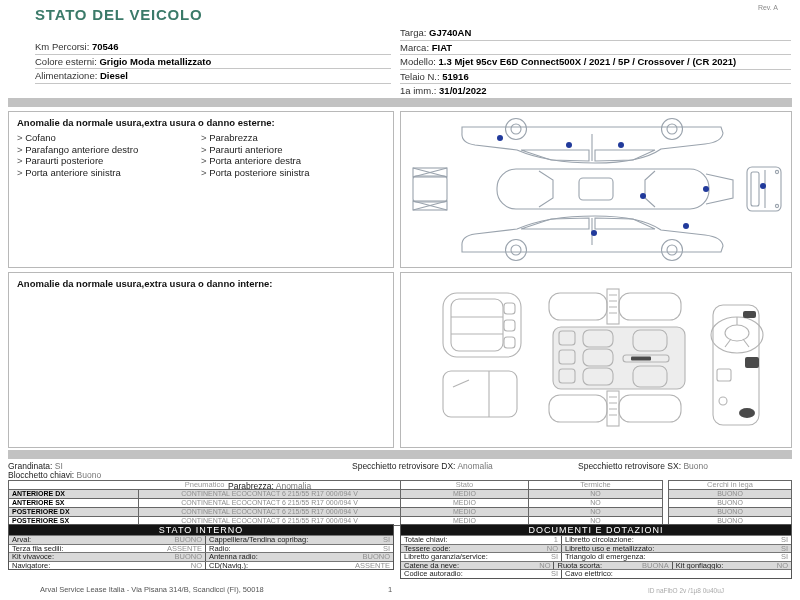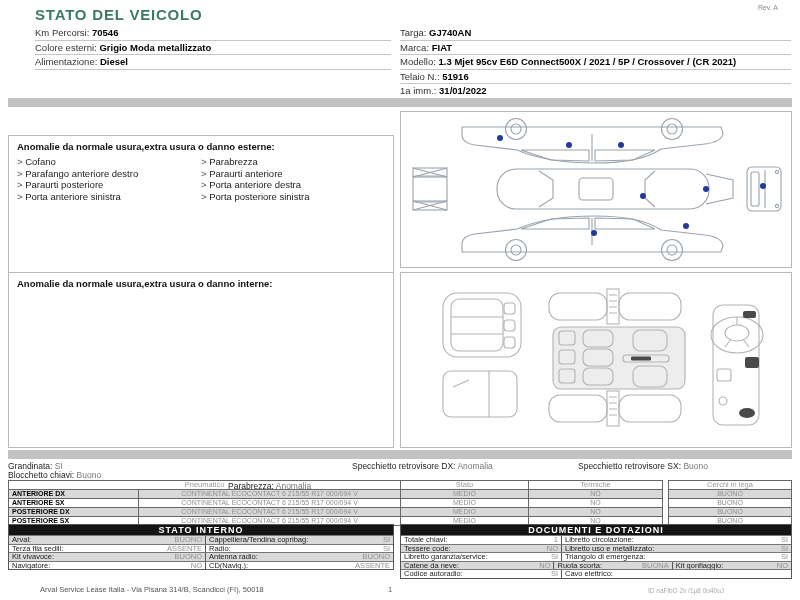--- a/index.html
+++ b/index.html
@@ -10,21 +10,21 @@
     margin:0 auto;
   }
   .abs { position:absolute; }
 
   
   .doc-title { left:35px; top:6px; font-size:15px; font-weight:bold; color:#3b7a69; letter-spacing:0.8px; }
   .rev { right:22px; top:4px; font-size:7px; color:#8a8a8a; }
   .fields { font-size:9.5px; color:#333; }
   .fields .fld { border-bottom:1px solid #c6c6c6; padding:2px 0 1px 0; line-height:10.5px; }
   .fld b { color:#000; }
-  .hdr-left { left:35px; top:26px; width:356px; }
+  .hdr-left { left:35px; top:40px; width:356px; }
   .hdr-right { left:400px; top:26px; width:391px; }
 
   
   .graybar { left:8px; width:784px; height:9px; background:#c2c2c2; }
 
   
   .box { border:1px solid #b8b8b8; background:#fff; }
   .box-title { font-size:9.5px; font-weight:bold; color:#111; padding:5px 8px 4px 8px; }
   .anomaly-cols { display:flex; padding:0 8px; }
   .anomaly-cols ul { list-style:none; width:50%; }
@@ -38,21 +38,21 @@
   
   .ttable { border:1px solid #555; border-collapse:collapse; table-layout:fixed; font-size:7px; }
   .ttable td, .ttable th { border:1px solid #666; padding:0 3px; height:8px; line-height:8px; overflow:hidden; white-space:nowrap; }
   .ttable th { color:#999; font-weight:normal; font-size:7.5px; text-align:center; height:9px; }
   .ttable .pos { font-weight:bold; color:#000; text-align:left; }
   .ttable .gv { color:#8f8f8f; text-align:center; }
   .row-g { background:#d9d9d9; }
 
   
   .panel { border:1px solid #555; }
-  .panel-header { background:#141414; color:#fff; font-weight:bold; font-size:9px; text-align:center; height:10px; line-height:10px; letter-spacing:1px; }
+  .panel-header { background:#141414; color:#fff; font-weight:normal; font-size:9px; text-align:center; height:10px; line-height:10px; letter-spacing:1px; }
   .prow { display:flex; height:8.5px; line-height:8.5px; font-size:7.5px; border-top:1px solid #777; }
   .pcell { display:flex; justify-content:space-between; padding:0 3px; overflow:hidden; white-space:nowrap; }
   .pcell + .pcell { border-left:1px solid #555; }
   .pcell .lbl { color:#1a1a1a; }
   .pcell .val { color:#909090; }
   .g { background:#d9d9d9; }
 
   
   .footer-text { font-size:7.5px; color:#555; }
   .watermark { font-size:31px; font-weight:bold; color:rgba(160,160,160,0.5); letter-spacing:1px; z-index:5; }
@@ -105,21 +105,21 @@
       <b>51916</b>
     </div>
     <div class="fld">
       <span>1a imm.:</span>
       <b>31/01/2022</b>
     </div>
   </div>
 
   <div class="abs graybar" style="top:98px;"></div>
 
-  <div class="abs box" style="left:8px; top:111px; width:386px; height:157px;margin-top:24px;">
+  <div class="abs box" style="left:8px; top:111px; width:386px; height:157px;">
     <div class="box-title">Anomalie da normale usura,extra usura o danno esterne:</div>
     <div class="anomaly-cols">
       <ul>
         <li>Cofano</li>
         <li>Parafango anteriore destro</li>
         <li>Paraurti posteriore</li>
         <li>Porta anteriore sinistra</li>
       </ul>
       <ul>
         <li>Parabrezza</li>

